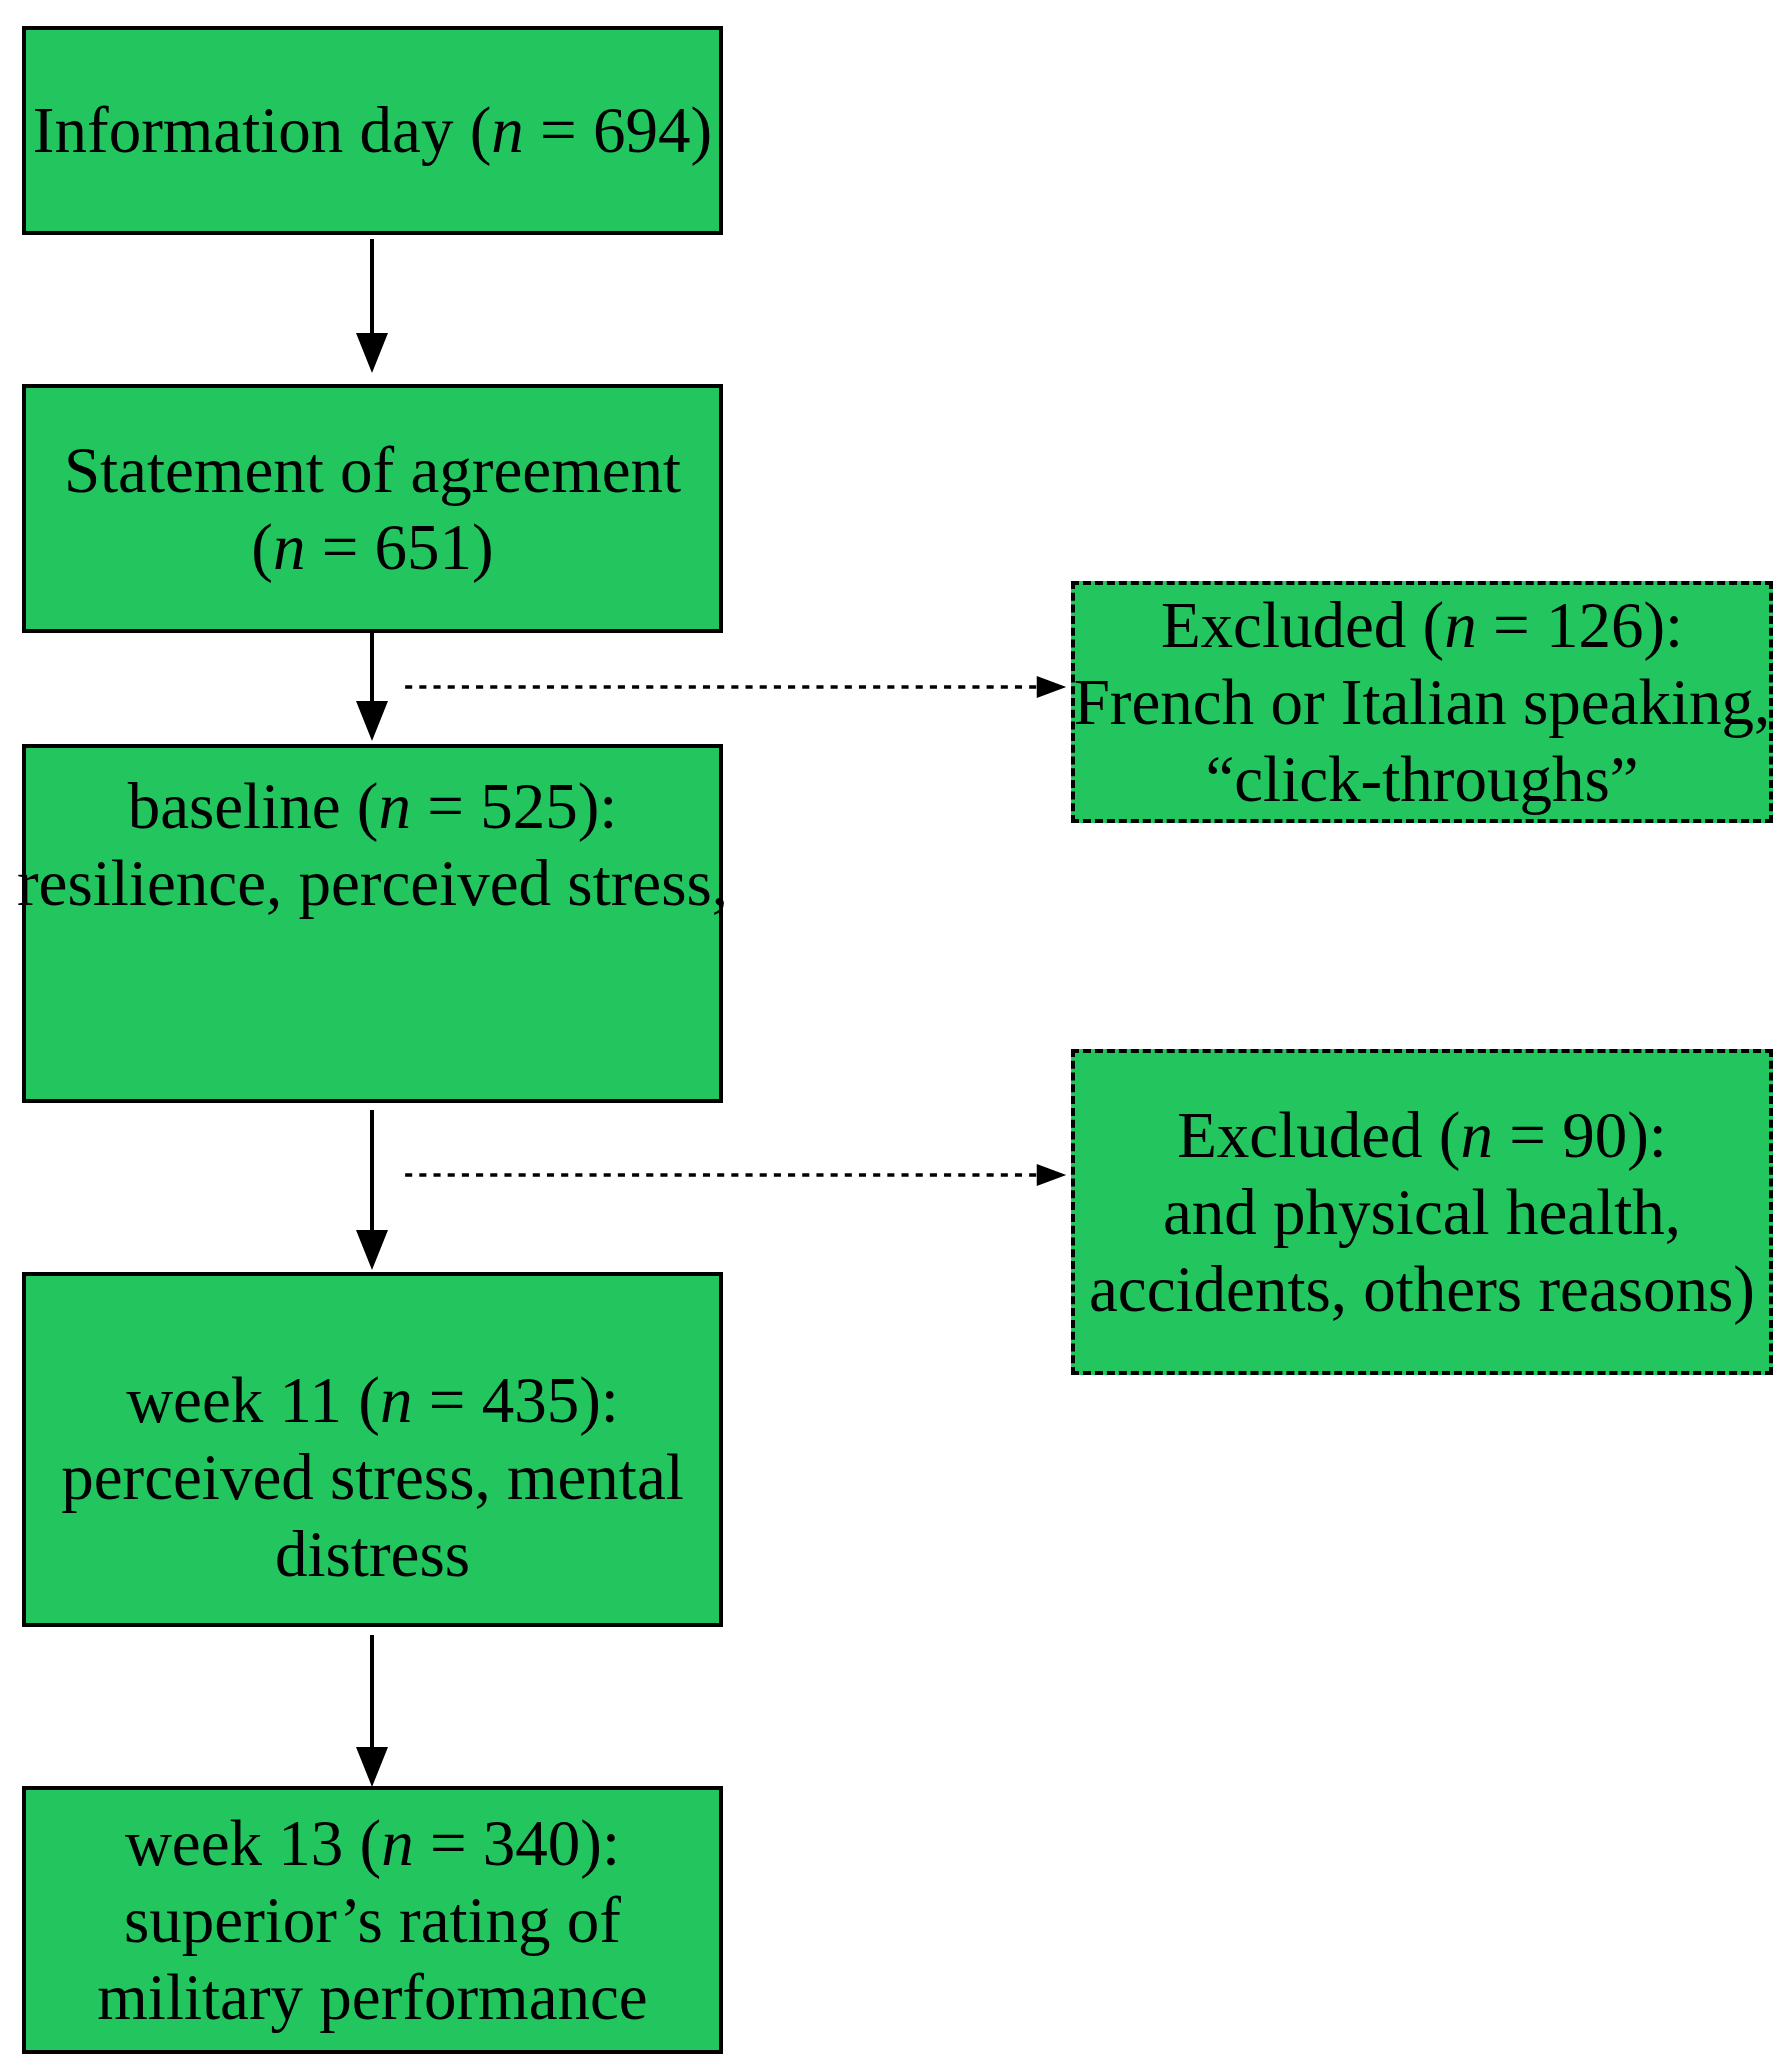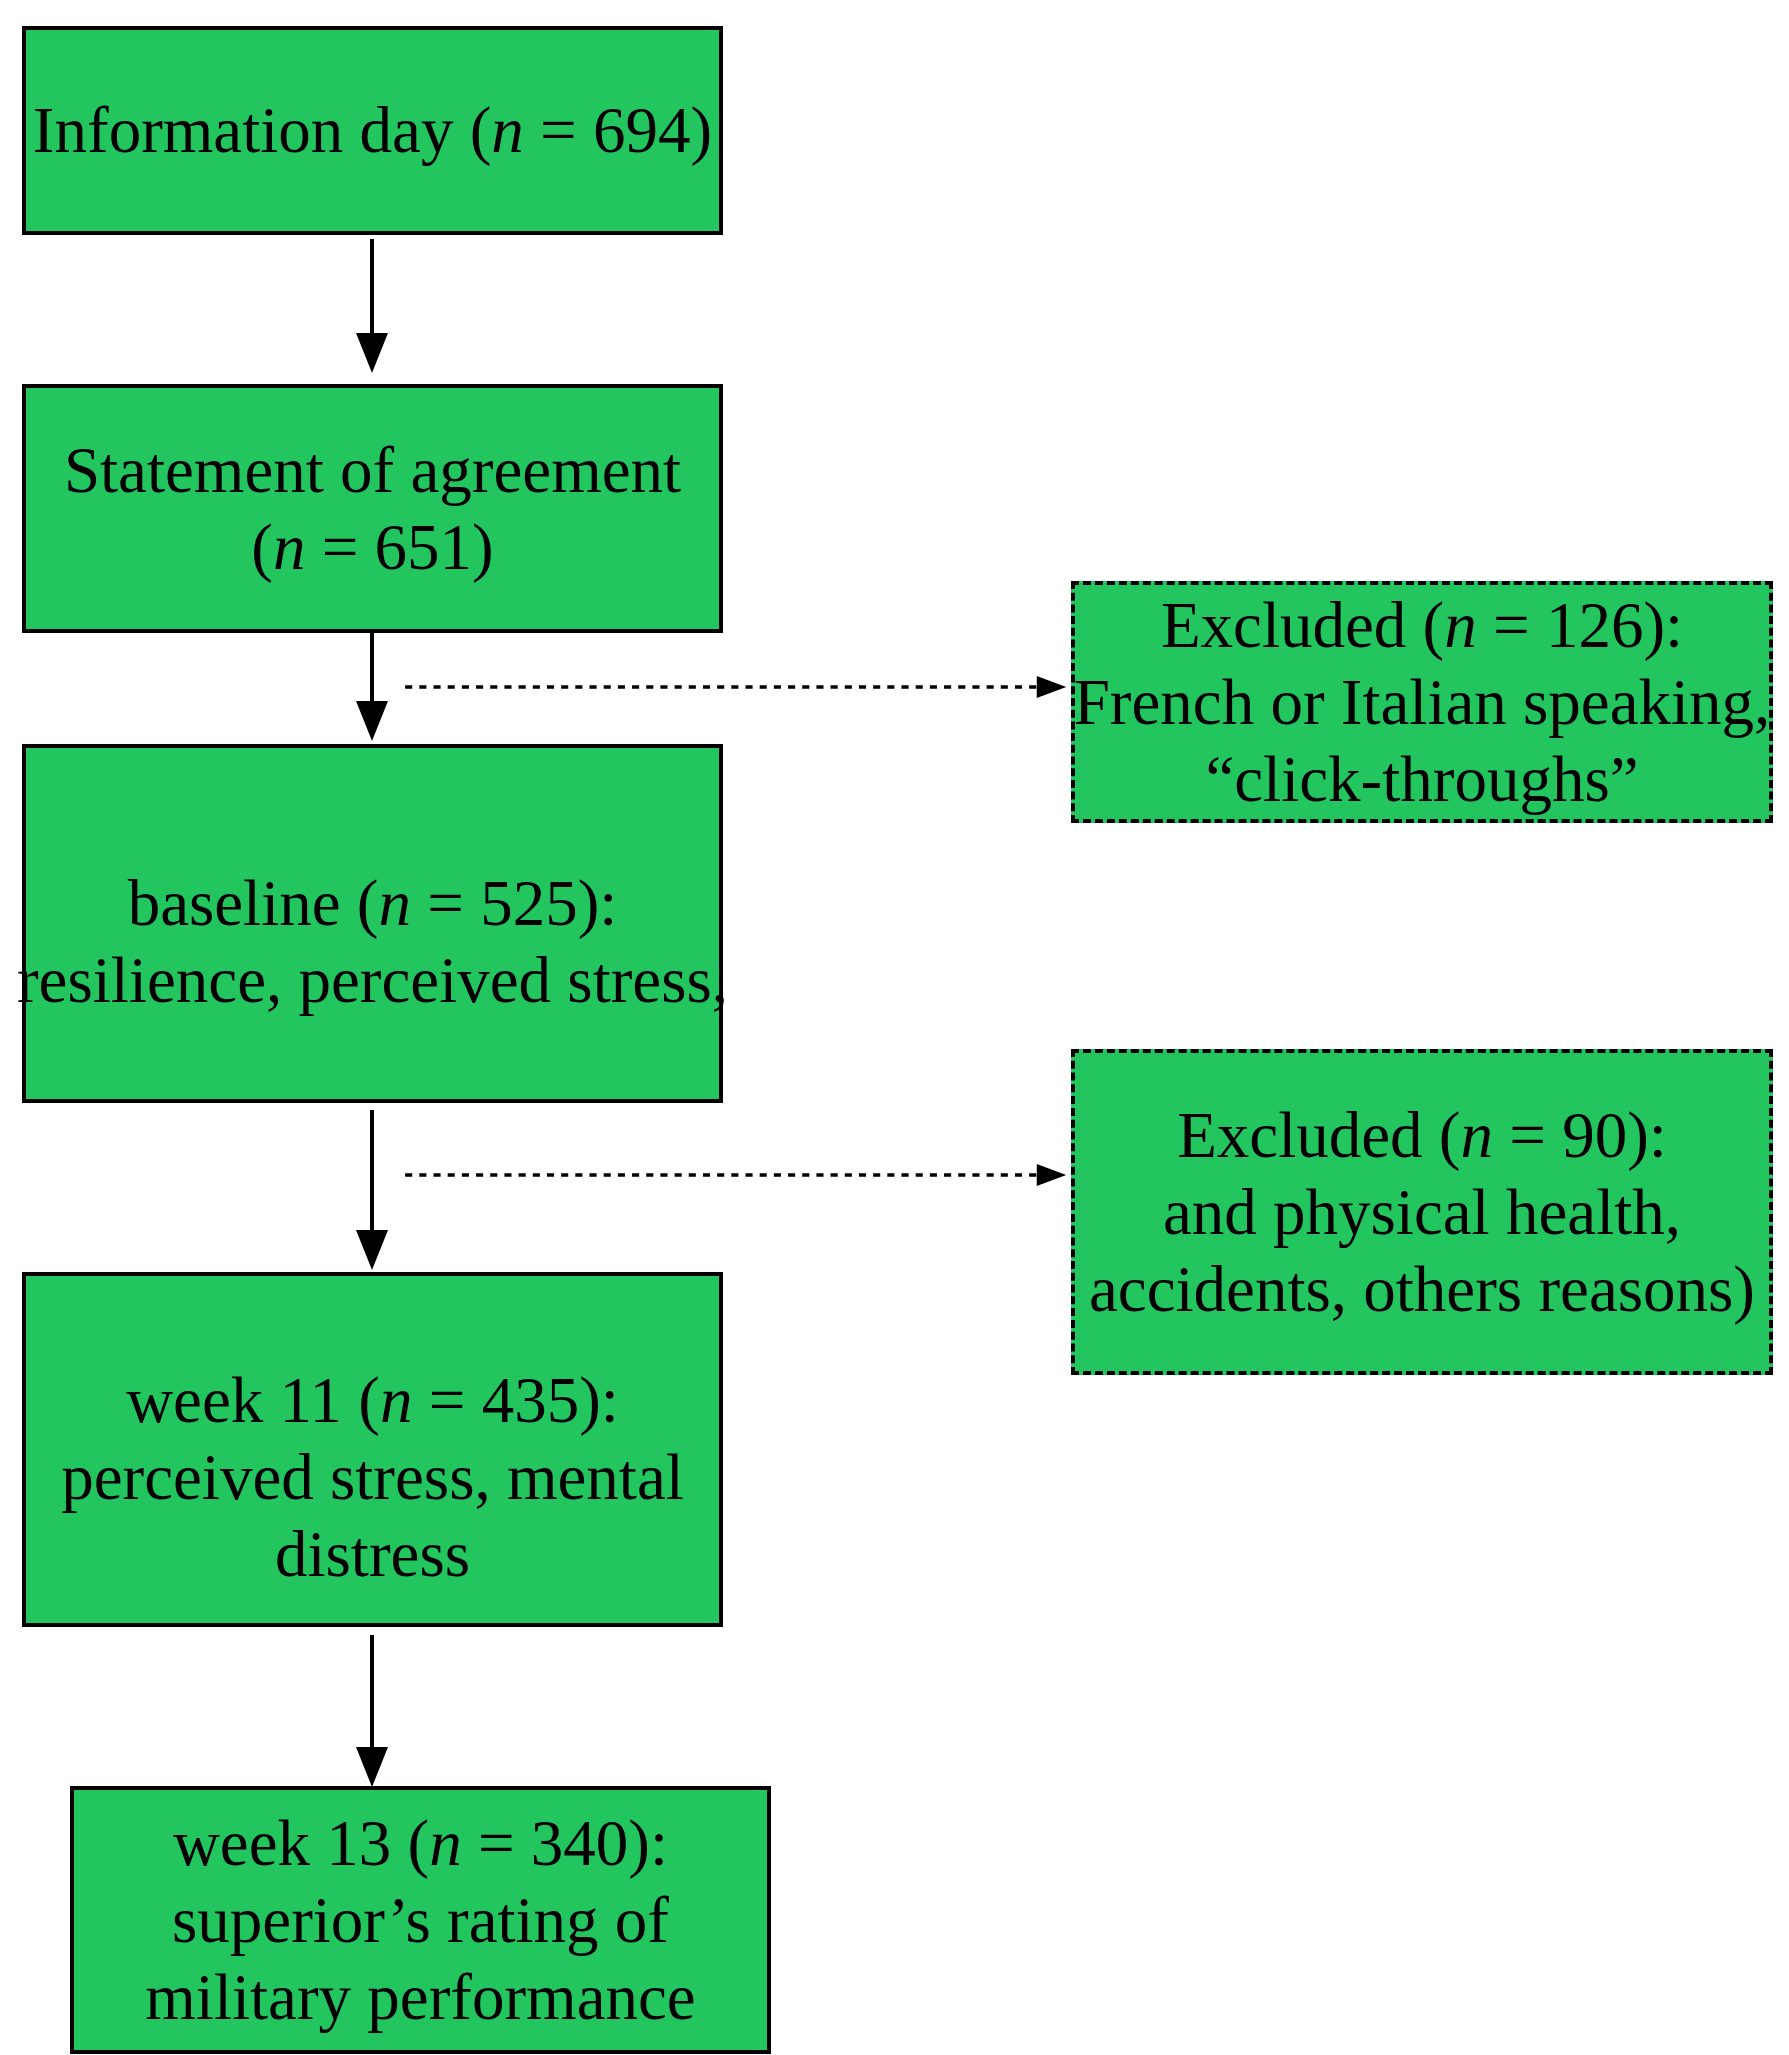--- a/index.html
+++ b/index.html
@@ -23,23 +23,23 @@
     line-height: 77px;
     background: #22c55e;
   }
   .box.solid  { left: 22px;   width: 701px; border: 4.4px solid #000000; justify-content: center; }
   .box.dashed { left: 1071px; width: 702px; border: 4.4px dashed #000000; justify-content: center; }
   .box .line { white-space: nowrap; }
   .it { font-style: italic; }
 
   #box-information-day { top: 26.4px;   height: 209px; }
   #box-statement       { top: 375px;  height: 249px; margin-top: 9px; }
-  #box-baseline        { top: 744px; height: 359px; justify-content: center; padding-top: 36px; }
+  #box-baseline        { top: 744px; height: 359px; justify-content: flex-start; padding-top: 20px; }
   #box-week11          { top: 1272px; height: 355px; justify-content: flex-start; padding-top: 86px; }
-  #box-week13          { top: 1786px; height: 268px; margin-left: 48px; }
+  #box-week13          { top: 1786px; height: 268px; }
 
   #box-excluded-1      { top: 581px; height: 242px; }
   #box-excluded-2      { top: 1049px; height: 326px; }
 
   .vstem {
     position: absolute;
     left: 370px;
     width: 3.9px;
     background: #000000;
   }

